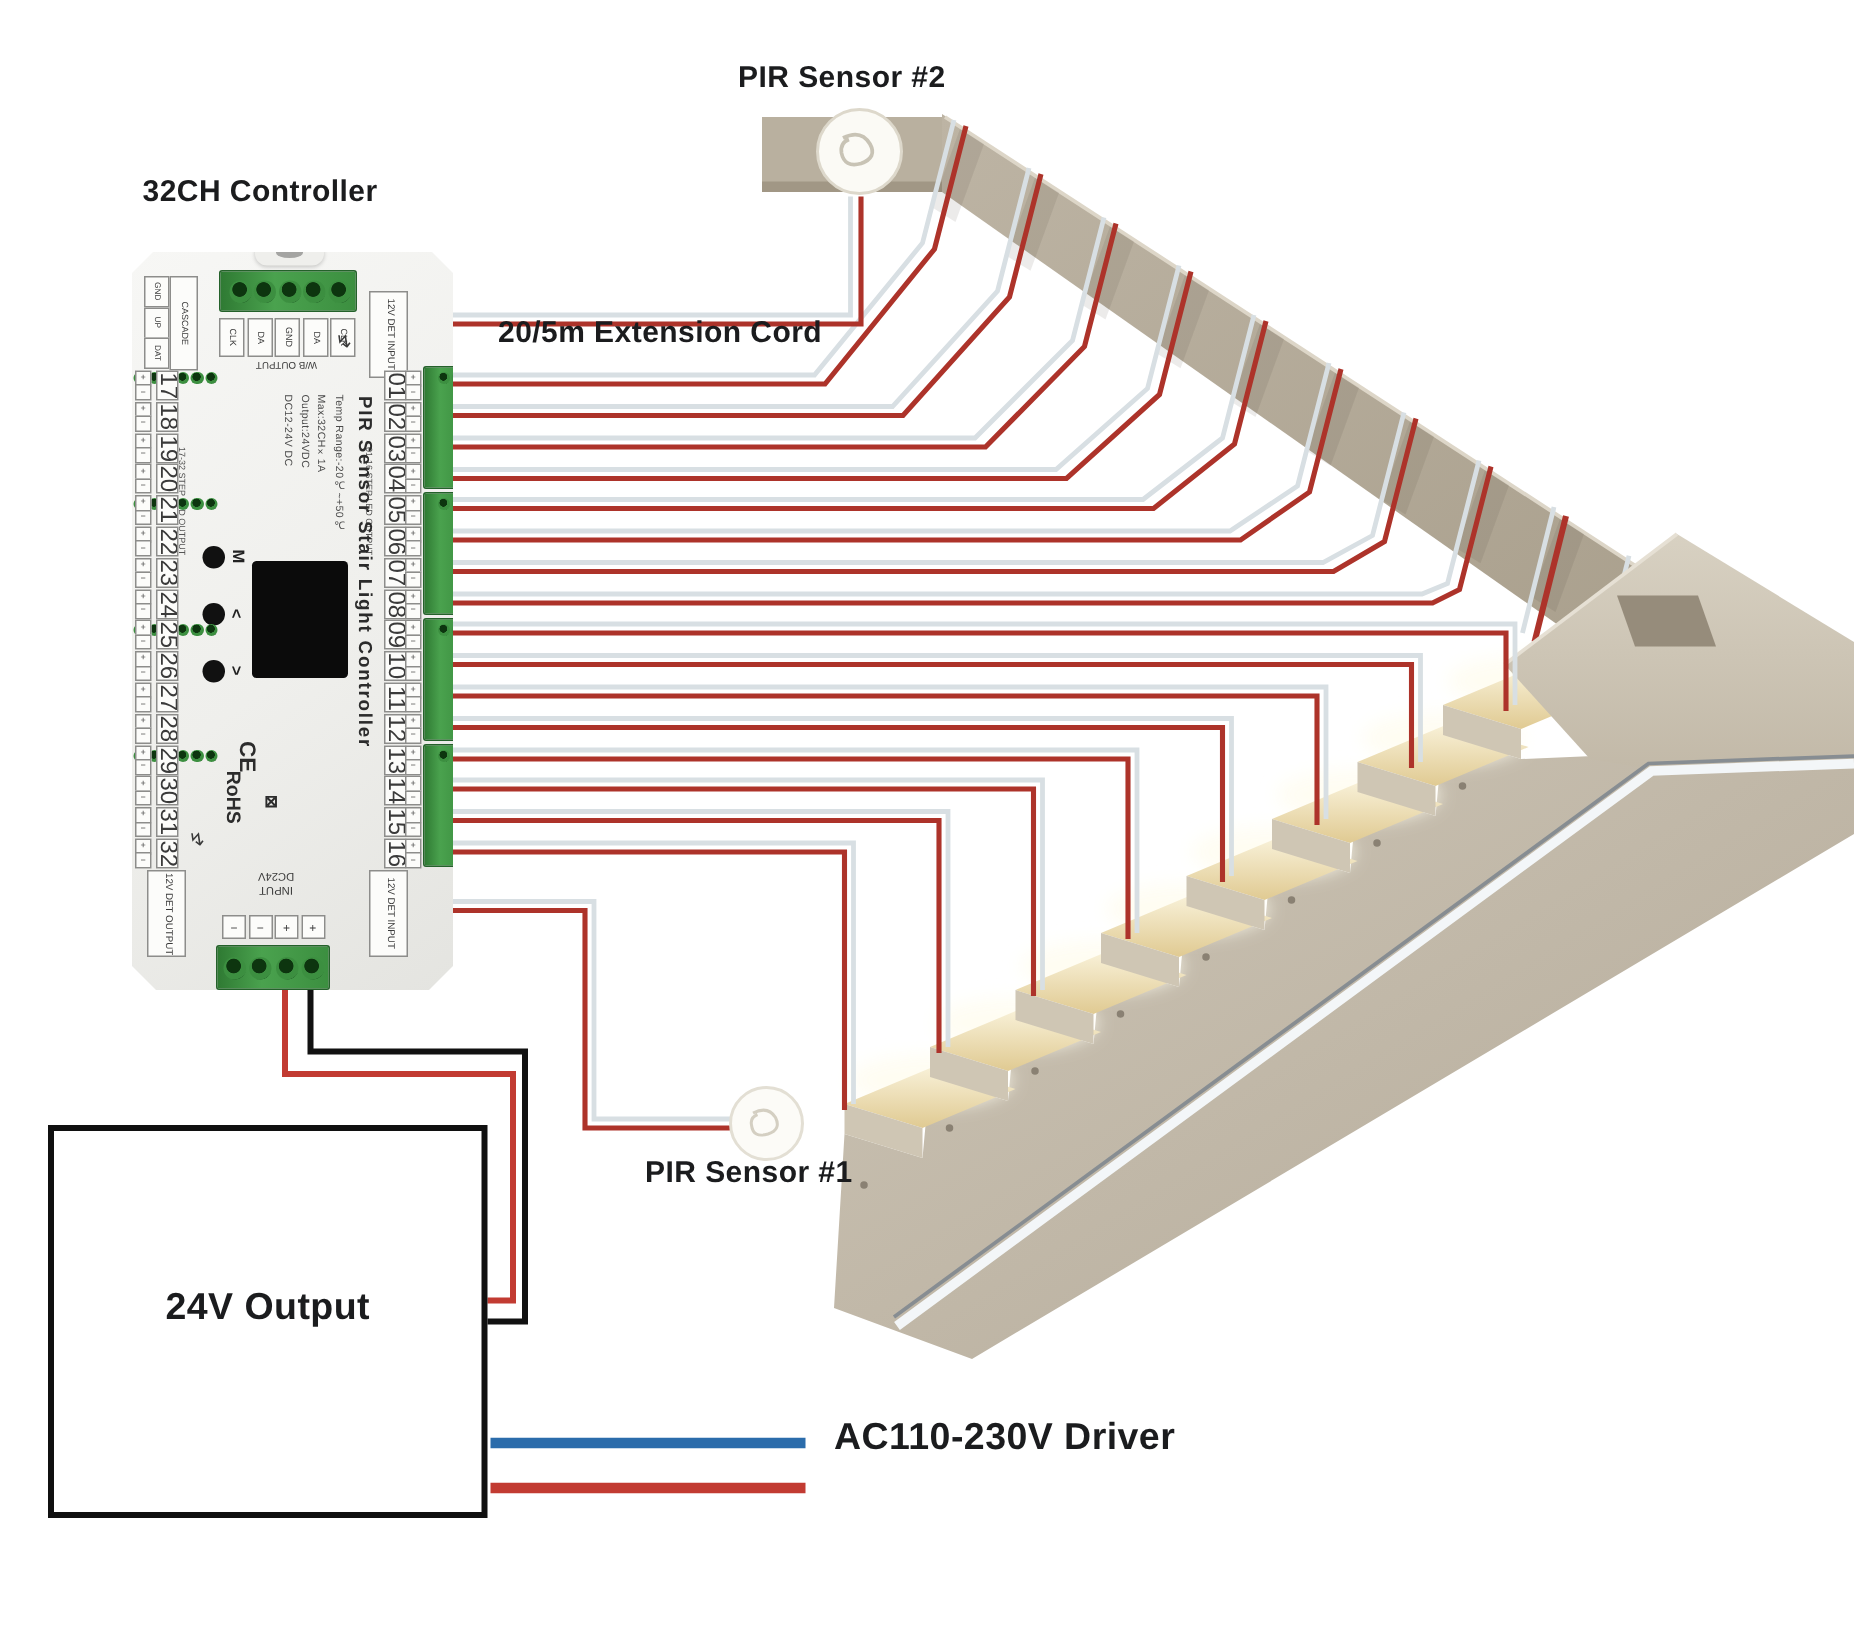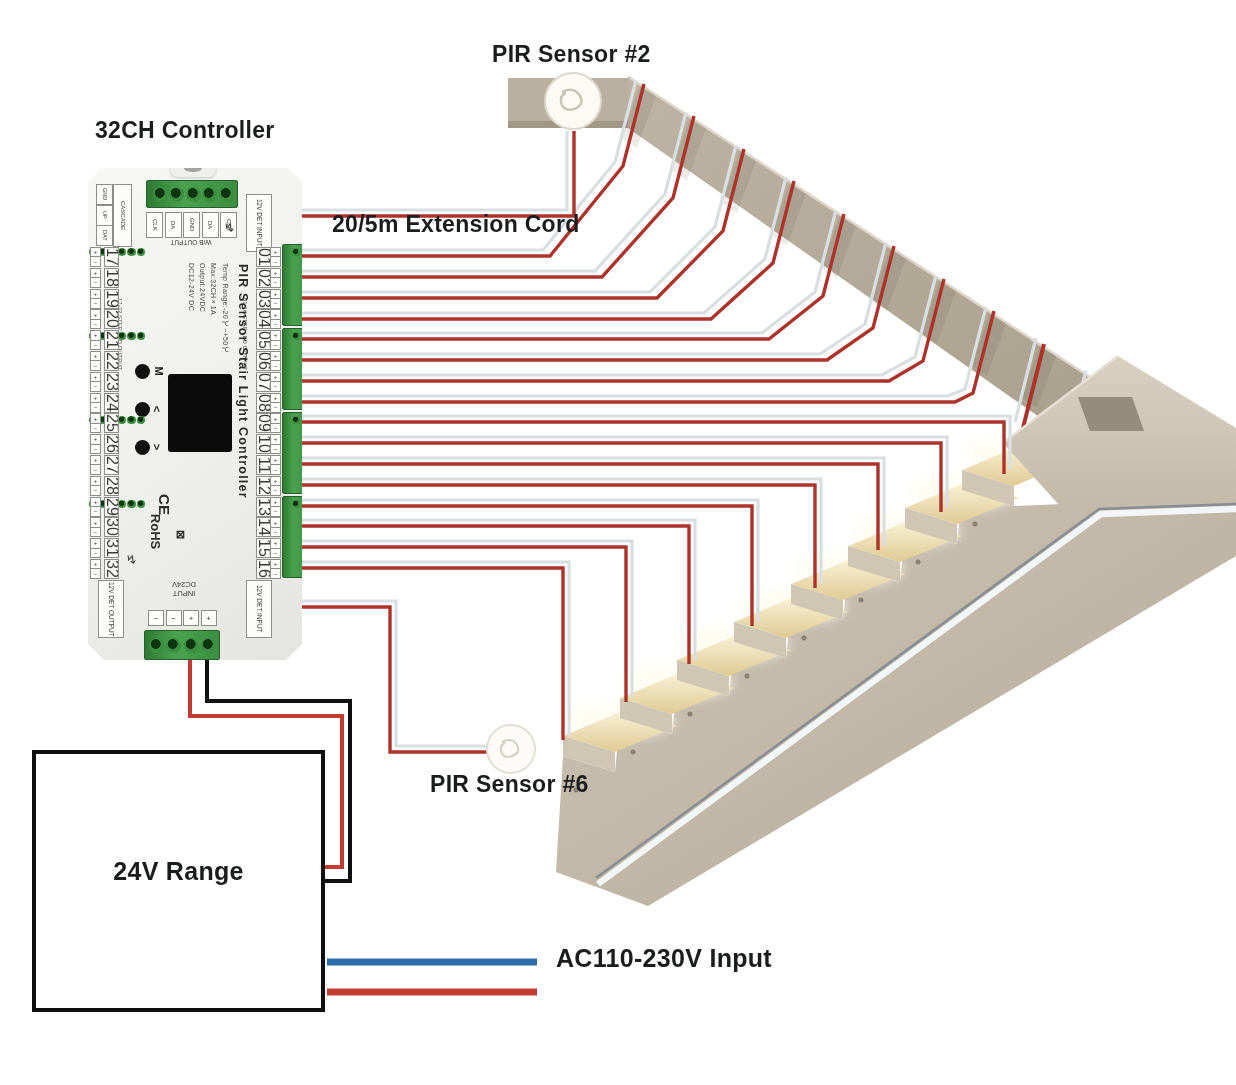--- a/index.html
+++ b/index.html
@@ -1,20 +1,20 @@
 <!DOCTYPE html>
 <html><head>
 <meta charset="utf-8">
 <style>
   html,body{margin:0;padding:0;background:#fff;}
   body{width:1236px;height:1085px;position:relative;overflow:hidden;
        font-family:"Liberation Sans", sans-serif;color:#1d1d1f;}
   #scene{position:absolute;left:0;top:0;z-index:1;}
   .lbl{position:absolute;z-index:3;white-space:nowrap;color:#1b1c1e;}
-  .lbl.big{font-size:23px;font-weight:600;letter-spacing:.3px;}
+  .lbl.big{font-size:20px;font-weight:600;letter-spacing:.3px;}
   .lbl.bold{font-weight:700;}
 
   
   #controller{position:absolute;left:88px;top:168px;width:214px;height:492px;z-index:2;
     background:linear-gradient(145deg,#f7f7f5 0%,#efefec 55%,#e4e4e0 100%);
     clip-path:polygon(0 14px,14px 0,calc(100% - 14px) 0,100% 14px,100% calc(100% - 16px),calc(100% - 16px) 100%,16px 100%,0 calc(100% - 16px));
     box-shadow:0 2px 6px rgba(0,0,0,.18);}
   #ctab{position:absolute;left:82px;top:-7px;width:46px;height:16px;background:#efefec;
     border-radius:8px;z-index:1;box-shadow:0 1px 3px rgba(0,0,0,.2);}
   #ctab .hole{position:absolute;left:14px;top:4px;width:18px;height:7px;border-radius:50%;background:#a4a4a2;}
@@ -188,25 +188,25 @@
   </g>
   <g>
     <circle cx="511" cy="749" r="24" fill="#fcfbf7" stroke="#e3dfd4" stroke-width="2"></circle>
     <path d="M502,742 q10,-5 15,3 q4,8 -5,11 q-10,3 -11,-6 q-1,-5 4,-7" fill="none" stroke="#d4cfc2" stroke-width="2"></path>
   </g>
 </svg>
 
 <div class="lbl big" style="left:95px;top:117px;">32CH Controller</div>
 <div class="lbl big" style="left:492px;top:41px;">PIR Sensor #2</div>
 <div class="lbl big" style="left:332px;top:211px;">20/5m Extension Cord</div>
-<div class="lbl big bold" style="left:430px;top:771px;">PIR Sensor #6</div>
-<div class="lbl big" style="left:556px;top:944px;font-size:25px;">AC110-230V Input</div>
+<div class="lbl big bold" style="left:430px;top:771px;">PIR Sensor #1</div>
+<div class="lbl big" style="left:556px;top:944px;font-size:25px;">AC110-230V Driver</div>
 
 <div id="driver">
-  <div class="dlabel">24V Range</div>
+  <div class="dlabel">24V Output</div>
 </div>
 
 <div id="controller">
   <div id="ctab">
       <div class="hole"></div>
     </div>
 
   <div id="cascade-pins">
       <div class="wbox vtext" style="position: absolute; left: 8px; top: 16px; width: 15px; height: 19px; font-size: 5.5px; display: flex; align-items: center; justify-content: center;">GND</div>
       <div class="wbox vtext" style="position: absolute; left: 8px; top: 36.5px; width: 15px; height: 19px; font-size: 5.5px; display: flex; align-items: center; justify-content: center;">UP</div>

